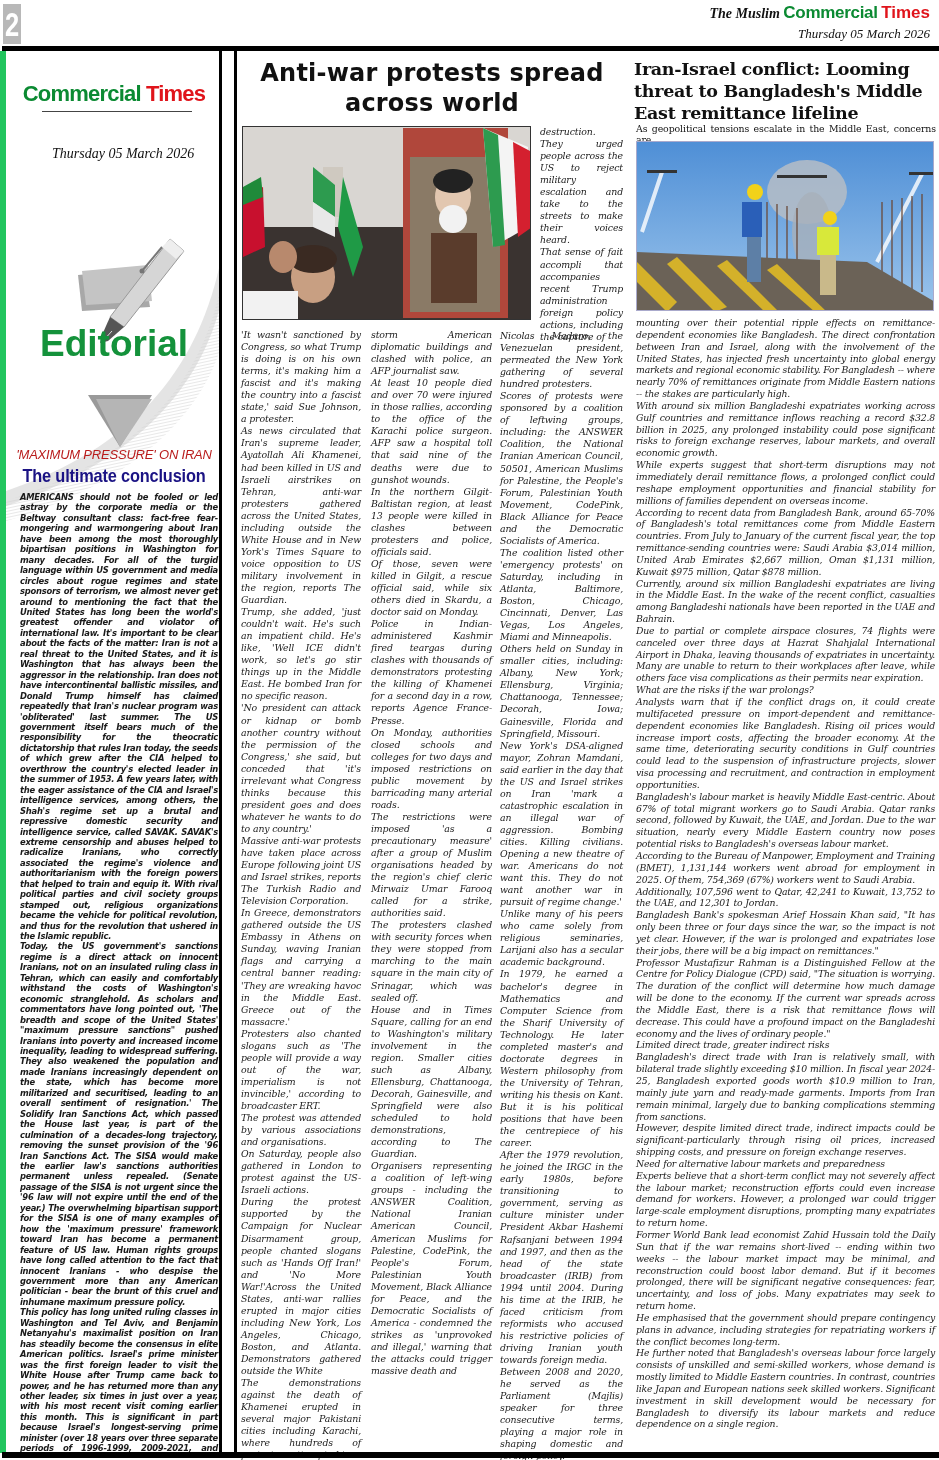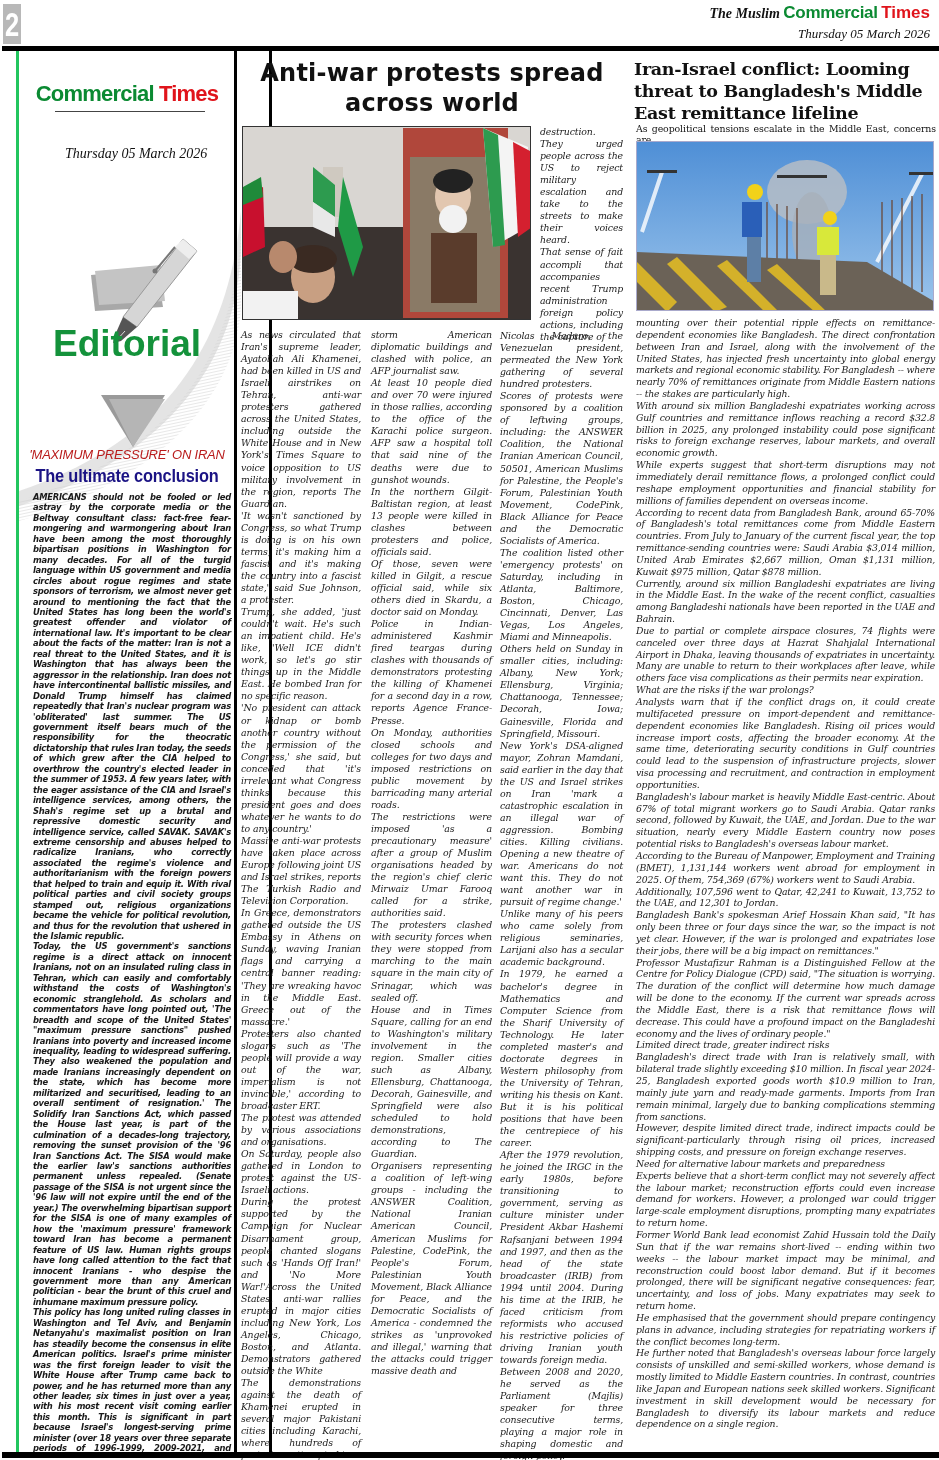--- a/index.html
+++ b/index.html
@@ -16,22 +16,22 @@
   .masthead-small .brand { font-family: "Liberation Serif", serif; font-size: 14px; font-weight: bold; font-style: italic; }
   .masthead-small .brand .c { color: #0b8a32; font-family: "Liberation Sans", sans-serif; font-style: normal; font-size: 17px; letter-spacing: -0.3px; }
   .masthead-small .brand .t { color: #e0141b; font-family: "Liberation Sans", sans-serif; font-style: normal; font-size: 17px; }
   .masthead-small .date { font-style: italic; font-size: 13px; margin-top: 3px; }
 
   .top-rule { position: absolute; left: 2px; right: 0; top: 46px; height: 5px; background: #000; }
   .bottom-rule { position: absolute; left: 2px; right: 0; top: 1452px; height: 6px; background: #000; }
 
   
   .sidebar {
-    position: absolute; left: 16px; top: 51px; width: 256px; height: 1402px;
-    border-left: 3px solid #22c55e; border-right: 3px solid #000;
+    position: absolute; left: 0; top: 51px; width: 222px; height: 1402px;
+    border-left: 6px solid #22c55e; border-right: 3px solid #000;
     overflow: hidden;
   }
   .sidebar .swoosh { position: absolute; left: 0; top: 0; width: 222px; height: 520px; }
   .sb-brand { position: absolute; left: 0; width: 216px; top: 30px; text-align: center;
     font-family: "Liberation Sans", sans-serif; font-weight: bold; font-size: 22px; letter-spacing: -0.8px; }
   .sb-brand .c { color: #0b8a32; }
   .sb-brand .t { color: #e0141b; }
   .sb-brand-rule { position: absolute; left: 36px; width: 150px; top: 60px; height: 1px; background: #444; }
   .sb-date { position: absolute; left: 46px; top: 95px; font-style: italic; font-size: 14px; }
   .sb-pen { position: absolute; left: 66px; top: 180px; width: 120px; height: 120px; }
@@ -151,22 +151,22 @@
     <ellipse cx="40" cy="130" rx="14" ry="16" fill="#b8896d"></ellipse>
     <rect x="0" y="164" width="55" height="30" fill="#f2f2f2"></rect>
   </svg>
 </div>
 <div class="col mid-c3-top">
   <p>destruction.</p>
   <p>They urged people across the US to reject military escalation and take to the streets to make their voices heard.</p>
   <p>That sense of fait accompli that accompanies recent Trump administration foreign policy actions, including the capture of</p>
 </div>
 <div class="col mid-c1">
+  <p>'It wasn't sanctioned by Congress, so what Trump is doing is on his own terms, it's making him a fascist and it's making the country into a fascist state,' said Sue Johnson, a protester.</p>
   <p>As news circulated that Iran's supreme leader, Ayatollah Ali Khamenei, had been killed in US and Israeli airstrikes on Tehran, anti-war protesters gathered across the United States, including outside the White House and in New York's Times Square to voice opposition to US military involvement in the region, reports The Guardian.</p>
-  <p>'It wasn't sanctioned by Congress, so what Trump is doing is on his own terms, it's making him a fascist and it's making the country into a fascist state,' said Sue Johnson, a protester.</p>
   <p>Trump, she added, 'just couldn't wait. He's such an impatient child. He's like, 'Well ICE didn't work, so let's go stir things up in the Middle East. He bombed Iran for no specific reason.</p>
   <p>'No president can attack or kidnap or bomb another country without the permission of the Congress,' she said, but conceded that 'it's irrelevant what Congress thinks because this president goes and does whatever he wants to do to any country.'</p>
   <p>Massive anti-war protests have taken place across Europe following joint US and Israel strikes, reports The Turkish Radio and Television Corporation.</p>
   <p>In Greece, demonstrators gathered outside the US Embassy in Athens on Sunday, waving Iranian flags and carrying a central banner reading: 'They are wreaking havoc in the Middle East. Greece out of the massacre.'</p>
   <p>Protesters also chanted slogans such as 'The people will provide a way out of the war, imperialism is not invincible,' according to broadcaster ERT.</p>
   <p>The protest was attended by various associations and organisations.</p>
   <p>On Saturday, people also gathered in London to protest against the US-Israeli actions.</p>
   <p>During the protest supported by the Campaign for Nuclear Disarmament group, people chanted slogans such as 'Hands Off Iran!' and 'No More War!'Across the United States, anti-war rallies erupted in major cities including New York, Los Angeles, Chicago, Boston, and Atlanta. Demonstrators gathered outside the White</p>
   <p>The demonstrations against the death of Khamenei erupted in several major Pakistani cities including Karachi, where hundreds of protesters attempted to</p>
 </div>

